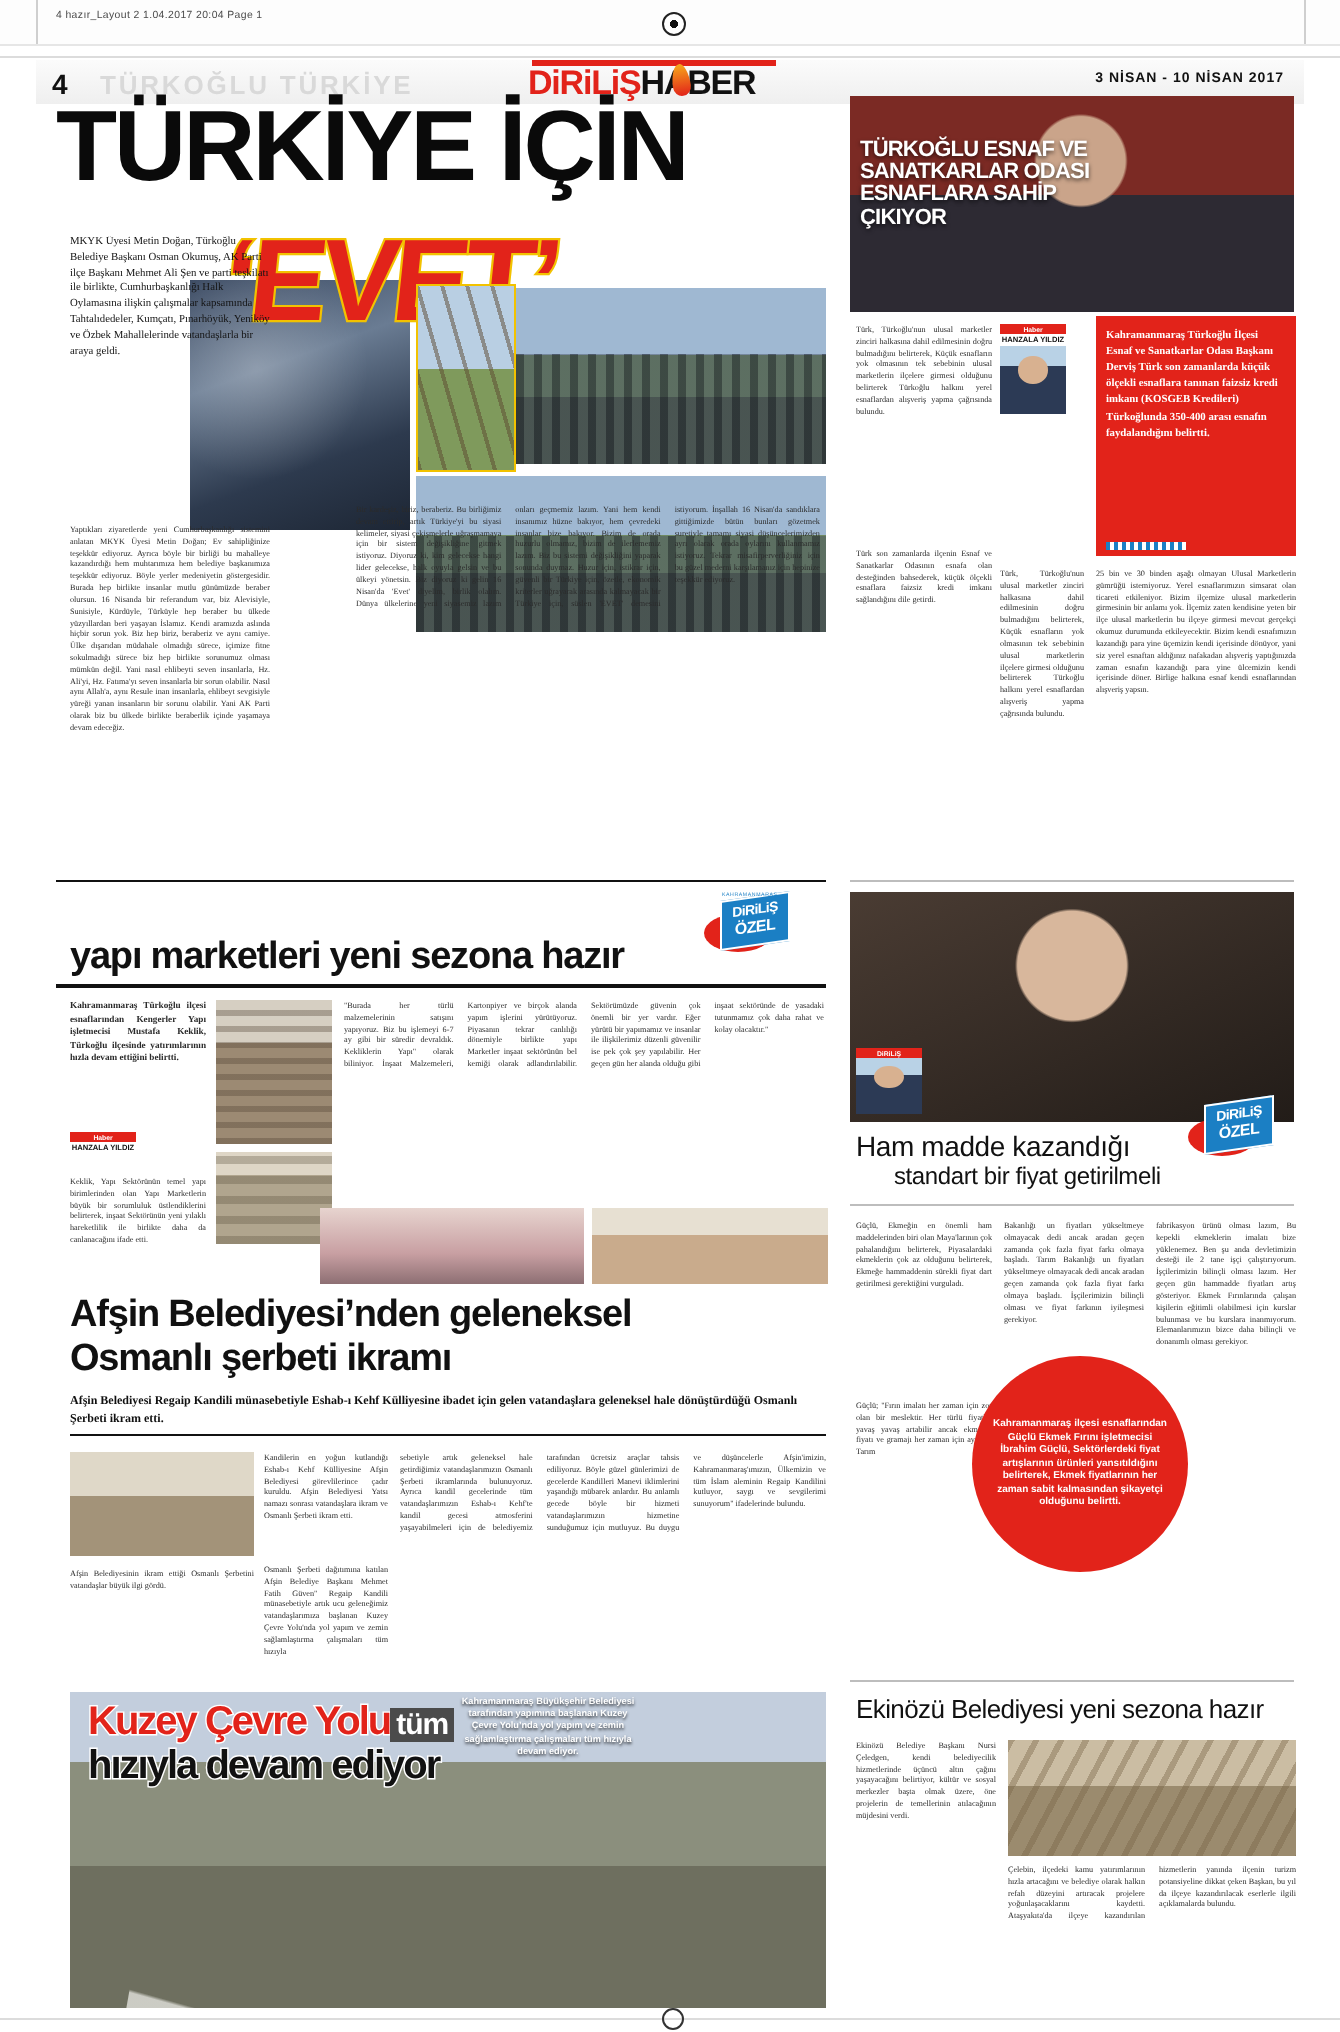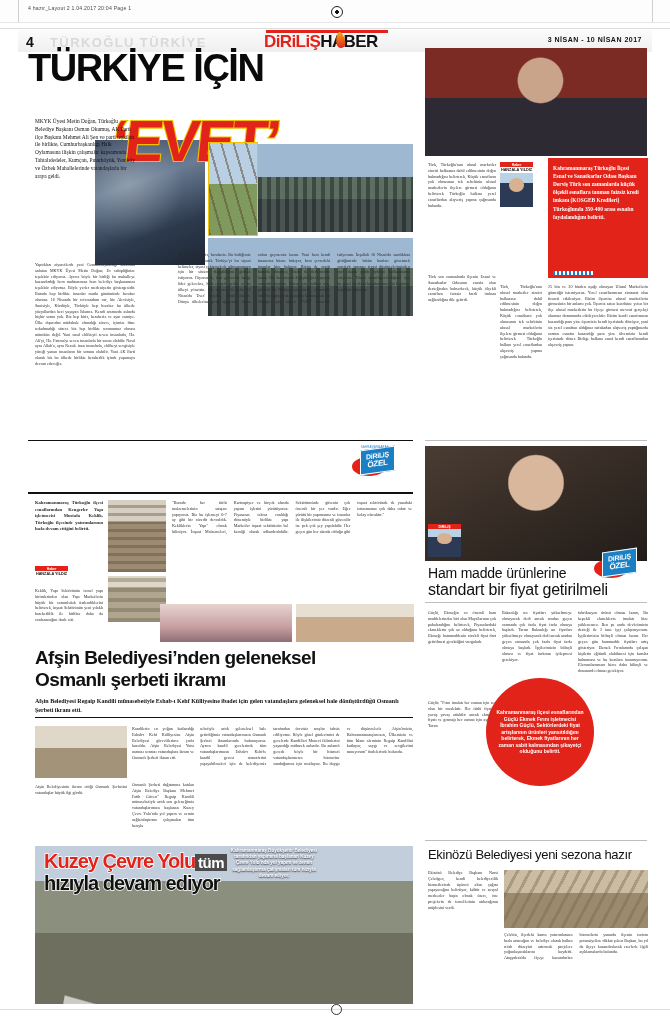--- a/index.html
+++ b/index.html
@@ -455,21 +455,21 @@
     <div class="logo-wrap">
       <div class="logo-bar"></div>
       <div class="logo-text">
         <span class="a">DiRiLiŞ</span><span class="b">HABER</span>
       </div>
       <div class="logo-flame"></div>
     </div>
     <div class="dateline">3 NİSAN - 10 NİSAN 2017</div>
   </div>
 
-  <div class="blk hl-main" style="left:28px; top:52px; font-size:38px;">TÜRKİYE İÇİN</div>
+  <div class="blk hl-main" style="left:28px; top:52px; font-size:50px;">TÜRKİYE İÇİN</div>
 
   <div class="photo ph-rally" style="left:95px; top:140px; width:110px; height:125px;"></div>
 
   <div class="evet" style="left:112px; top:118px;">‘EVET’</div>
 
   <div class="photo ph-trees photo-frame-y" style="left:208px; top:142px; width:48px; height:92px;"></div>
 
   <div class="photo ph-crowd" style="left:258px; top:144px; width:155px; height:88px;"></div>
 
   <div class="photo ph-crowd" style="left:208px; top:238px; width:205px; height:78px;"></div>
@@ -477,20 +477,21 @@
   <div class="blk lede" style="left:35px; top:118px; width:100px; height:140px;">MKYK Üyesi Metin Doğan, Türkoğlu Belediye Başkanı Osman Okumuş, AK Parti ilçe Başkanı Mehmet Ali Şen ve parti teşkilatı ile birlikte, Cumhurbaşkanlığı Halk Oylamasına ilişkin çalışmalar kapsamında Tahtalıdedeler, Kumçatı, Pınarhöyük, Yeniköy ve Özbek Mahallelerinde vatandaşlarla bir araya geldi.</div>
 
   <div class="blk body-col" style="left:35px; top:262px; width:100px; height:172px;">Yaptıkları ziyaretlerde yeni Cumhurbaşkanlığı sistemini anlatan MKYK Üyesi Metin Doğan; Ev sahipliğinize teşekkür ediyoruz. Ayrıca böyle bir birliği bu mahalleye kazandırdığı hem muhtarımıza hem belediye başkanımıza teşekkür ediyoruz. Böyle yerler medeniyetin göstergesidir. Burada hep birlikte insanlar mutlu günümüzde beraber olursun. 16 Nisanda bir referandum var, biz Alevisiyle, Sunisiyle, Kürdüyle, Türküyle hep beraber bu ülkede yüzyıllardan beri yaşayan İslamız. Kendi aramızda aslında hiçbir sorun yok. Biz hep biriz, beraberiz ve aynı camiye. Ülke dışarıdan müdahale olmadığı sürece, içimize fitne sokulmadığı sürece biz hep birlikte sorunumuz olması mümkün değil. Yani nasıl ehlibeyti seven insanlarla, Hz. Ali'yi, Hz. Fatıma'yı seven insanlarla bir sorun olabilir. Nasıl aynı Allah'a, aynı Resule inan insanlarla, ehlibeyt sevgisiyle yüreği yanan insanların bir sorunu olabilir. Yani AK Parti olarak biz bu ülkede birlikte beraberlik içinde yaşamaya devam edeceğiz.</div>
 
   <div class="blk body-col" style="left:178px; top:252px; width:232px; height:182px; column-count:3; column-gap:7px;">Bir kardeşiz, biriz, beraberiz. Bu birliğimiz devam ettirip, artık Türkiye'yi bu siyasi kelimeler, siyasi çekişmelerle uğraşmamaya için bir sistem değişikliğine gitmek istiyoruz. Diyoruz ki, kim gelecekse hangi lider gelecekse, halk oyuyla gelsin ve bu ülkeyi yönetsin. Biz diyoruz ki gelin 16 Nisan'da 'Evet' diyelim, birlik olalım. Dünya ülkelerine yeni siyasemiz lazım onları geçmemiz lazım. Yani hem kendi insanımız hüzne bakıyor, hem çevredeki insanlar bize bakıyor. Bizim de orada huzurlu olmamız, bizim de ilerlememiz lazım. Biz bu sistemi değişikliğini yaparak sonunda duymaz. Huzur için, istikrar için, güvenli bir Türkiye için, özetle, ekonomik kriterler uğrayarak arasında kalmayacak bir Türkiye için, süslen 'EVET' demesini istiyorum. İnşallah 16 Nisan'da sandıklara gittiğimizde bütün bunları gözetmek suretiyle tamamı siyasi düşüncelerimizden ayrı olarak orada oylarını kullanmamız istiyoruz. Tekrar misafirperverliğiniz için bu güzel mederni karşılamanız için hepinize teşekkür ediyoruz.</div>
 
   <div class="rule" style="left:28px; top:440px; width:385px; height:1px;"></div>
 
   <div class="photo ph-portrait" style="left:425px; top:48px; width:222px; height:108px;"></div>
 
+  <div class="photo-title" style="left:430px; top:70px; width:140px; font-size:11px;">TÜRKOĞLU ESNAF VE SANATKARLAR ODASI ESNAFLARA SAHİP ÇIKIYOR</div>
 
   <div class="blk body-col" style="left:428px; top:162px; width:68px; height:108px;">Türk, Türkoğlu'nun ulusal marketler zinciri halkasına dahil edilmesinin doğru bulmadığını belirterek, Küçük esnafların yok olmasının tek sebebinin ulusal marketlerin ilçelere girmesi olduğunu belirterek Türkoğlu halkını yerel esnaflardan alışveriş yapma çağrısında bulundu.</div>
 
   <div class="byline" style="left:500px; top:162px;">
     <div class="tag">Haber</div>
     <div class="nm">HANZALA YILDIZ</div>
     <div class="pic"></div>
   </div>
 
   <div class="blk body-col" style="left:428px; top:274px; width:68px; height:50px;">Türk son zamanlarda ilçenin Esnaf ve Sanatkarlar Odasının esnafa olan desteğinden bahsederek, küçük ölçekli esnaflara faizsiz kredi imkanı sağlandığını dile getirdi.</div>
@@ -499,20 +500,21 @@
     <span>Kahramanmaraş Türkoğlu İlçesi Esnaf ve Sanatkarlar Odası Başkanı Derviş Türk son zamanlarda küçük ölçekli esnaflara tanınan faizsiz kredi imkanı (KOSGEB Kredileri) Türkoğlunda 350-400 arası esnafın faydalandığını belirtti.</span>
     <div class="stripe"></div>
   </div>
 
   <div class="blk body-col" style="left:548px; top:284px; width:100px; height:150px;">25 bin ve 30 binden aşağı olmayan Ulusal Marketlerin gümrüğü istemiyoruz. Yerel esnaflarımızın simsarat olan ticareti etkileniyor. Bizim ilçemize ulusal marketlerin girmesinin bir anlamı yok. İlçemiz zaten kendisine yeten bir ilçe ulusal marketlerin bu ilçeye girmesi mevcut gerçekçi okumuz durumunda etkileyecektir. Bizim kendi esnafımızın kazandığı para yine üçemizin kendi içerisinde dönüyor, yani siz yerel esnaftan aldığınız nafakadan alışveriş yaptığınızda zaman esnafın kazandığı para yine ülcemizin kendi içerisinde döner. Birlige halkına esnaf kendi esnaflarından alışveriş yapsın.</div>
 
   <div class="blk body-col" style="left:500px; top:284px; width:42px; height:150px;">Türk, Türkoğlu'nun ulusal marketler zinciri halkasına dahil edilmesinin doğru bulmadığını belirterek, Küçük esnafların yok olmasının tek sebebinin ulusal marketlerin ilçelere girmesi olduğunu belirterek Türkoğlu halkını yerel esnaflardan alışveriş yapma çağrısında bulundu.</div>
 
   <div class="rule-thin" style="left:425px; top:440px; width:222px; height:1px;"></div>
 
+  <div class="blk hl-sec" style="left:35px; top:469px; font-size:19px;">yapı marketleri yeni sezona hazır</div>
 
   <div class="ozel-badge" style="left:352px; top:448px;">
     <div class="disc"></div>
     <div class="plate">
       <span class="l1">DiRiLiŞ</span>
       <span class="l2">ÖZEL</span>
     </div>
     <div class="tiny">KAHRAMANMARAŞ</div>
   </div>
 
@@ -560,22 +562,22 @@
 
   <div class="cap-overlay" style="left:228px; top:848px; width:92px;">Kahramanmaraş Büyükşehir Belediyesi tarafından yapımına başlanan Kuzey Çevre Yolu’nda yol yapım ve zemin sağlamlaştırma çalışmaları tüm hızıyla devam ediyor.</div>
 
   <div class="photo ph-person-dark" style="left:425px; top:446px; width:222px; height:115px;"></div>
 
   <div class="byline" style="left:428px; top:524px;">
     <div class="tag">DiRiLiŞ</div>
     <div class="pic" style="height:28px;"></div>
   </div>
 
-  <div class="blk hl-sec" style="left:428px; top:566px; font-size:14px; font-weight:normal; letter-spacing:-.2px;">Ham madde ürünlerine</div>
-  <div class="blk hl-sec" style="left:428px; top:582px; font-size:16px; font-weight:normal; letter-spacing:-.2px;">standart bir fiyat getirilmeli</div>
+  <div class="blk hl-sec" style="left:428px; top:566px; font-size:14px; font-weight:normal; letter-spacing:-.2px;">Ham madde kazandığı</div>
+  <div class="blk hl-sec" style="left:447px; top:582px; font-size:12px; font-weight:normal; letter-spacing:-.2px;">standart bir fiyat getirilmeli</div>
 
   <div class="ozel-badge" style="left:594px; top:550px;">
     <div class="disc"></div>
     <div class="plate">
       <span class="l1">DiRiLiŞ</span>
       <span class="l2">ÖZEL</span>
     </div>
   </div>
 
   <div class="rule-thin" style="left:425px; top:602px; width:222px; height:1px;"></div>

